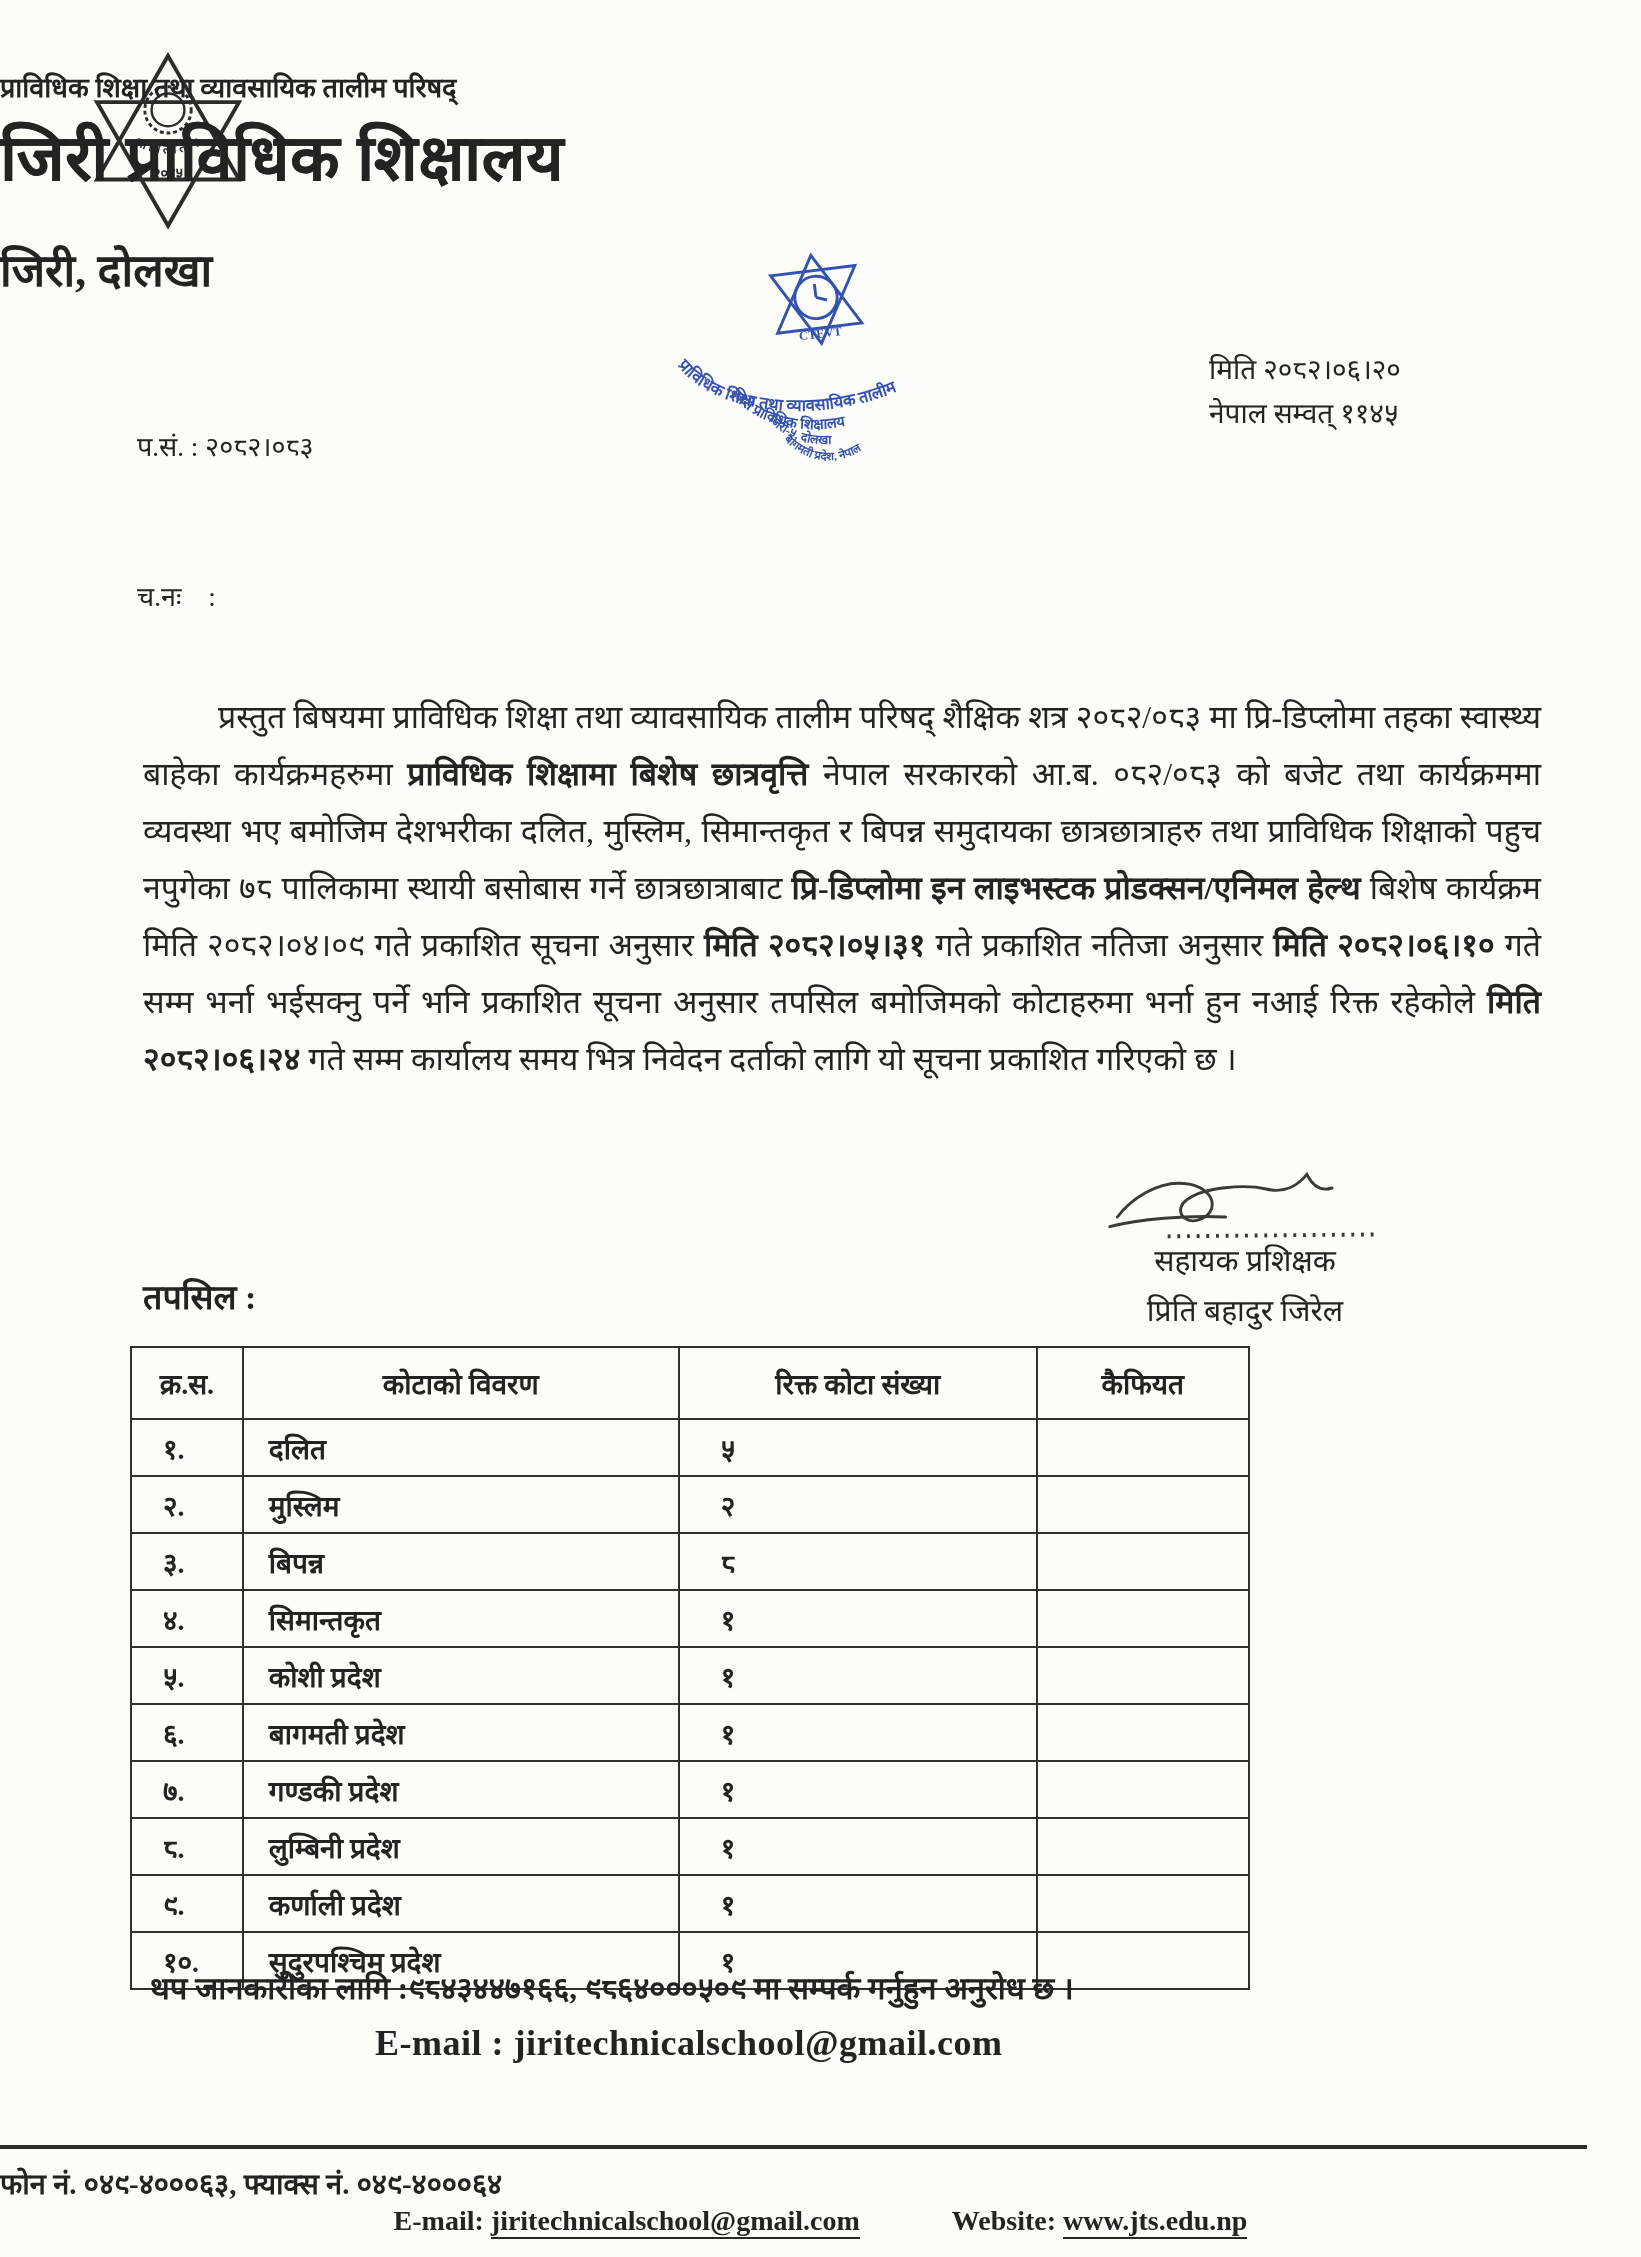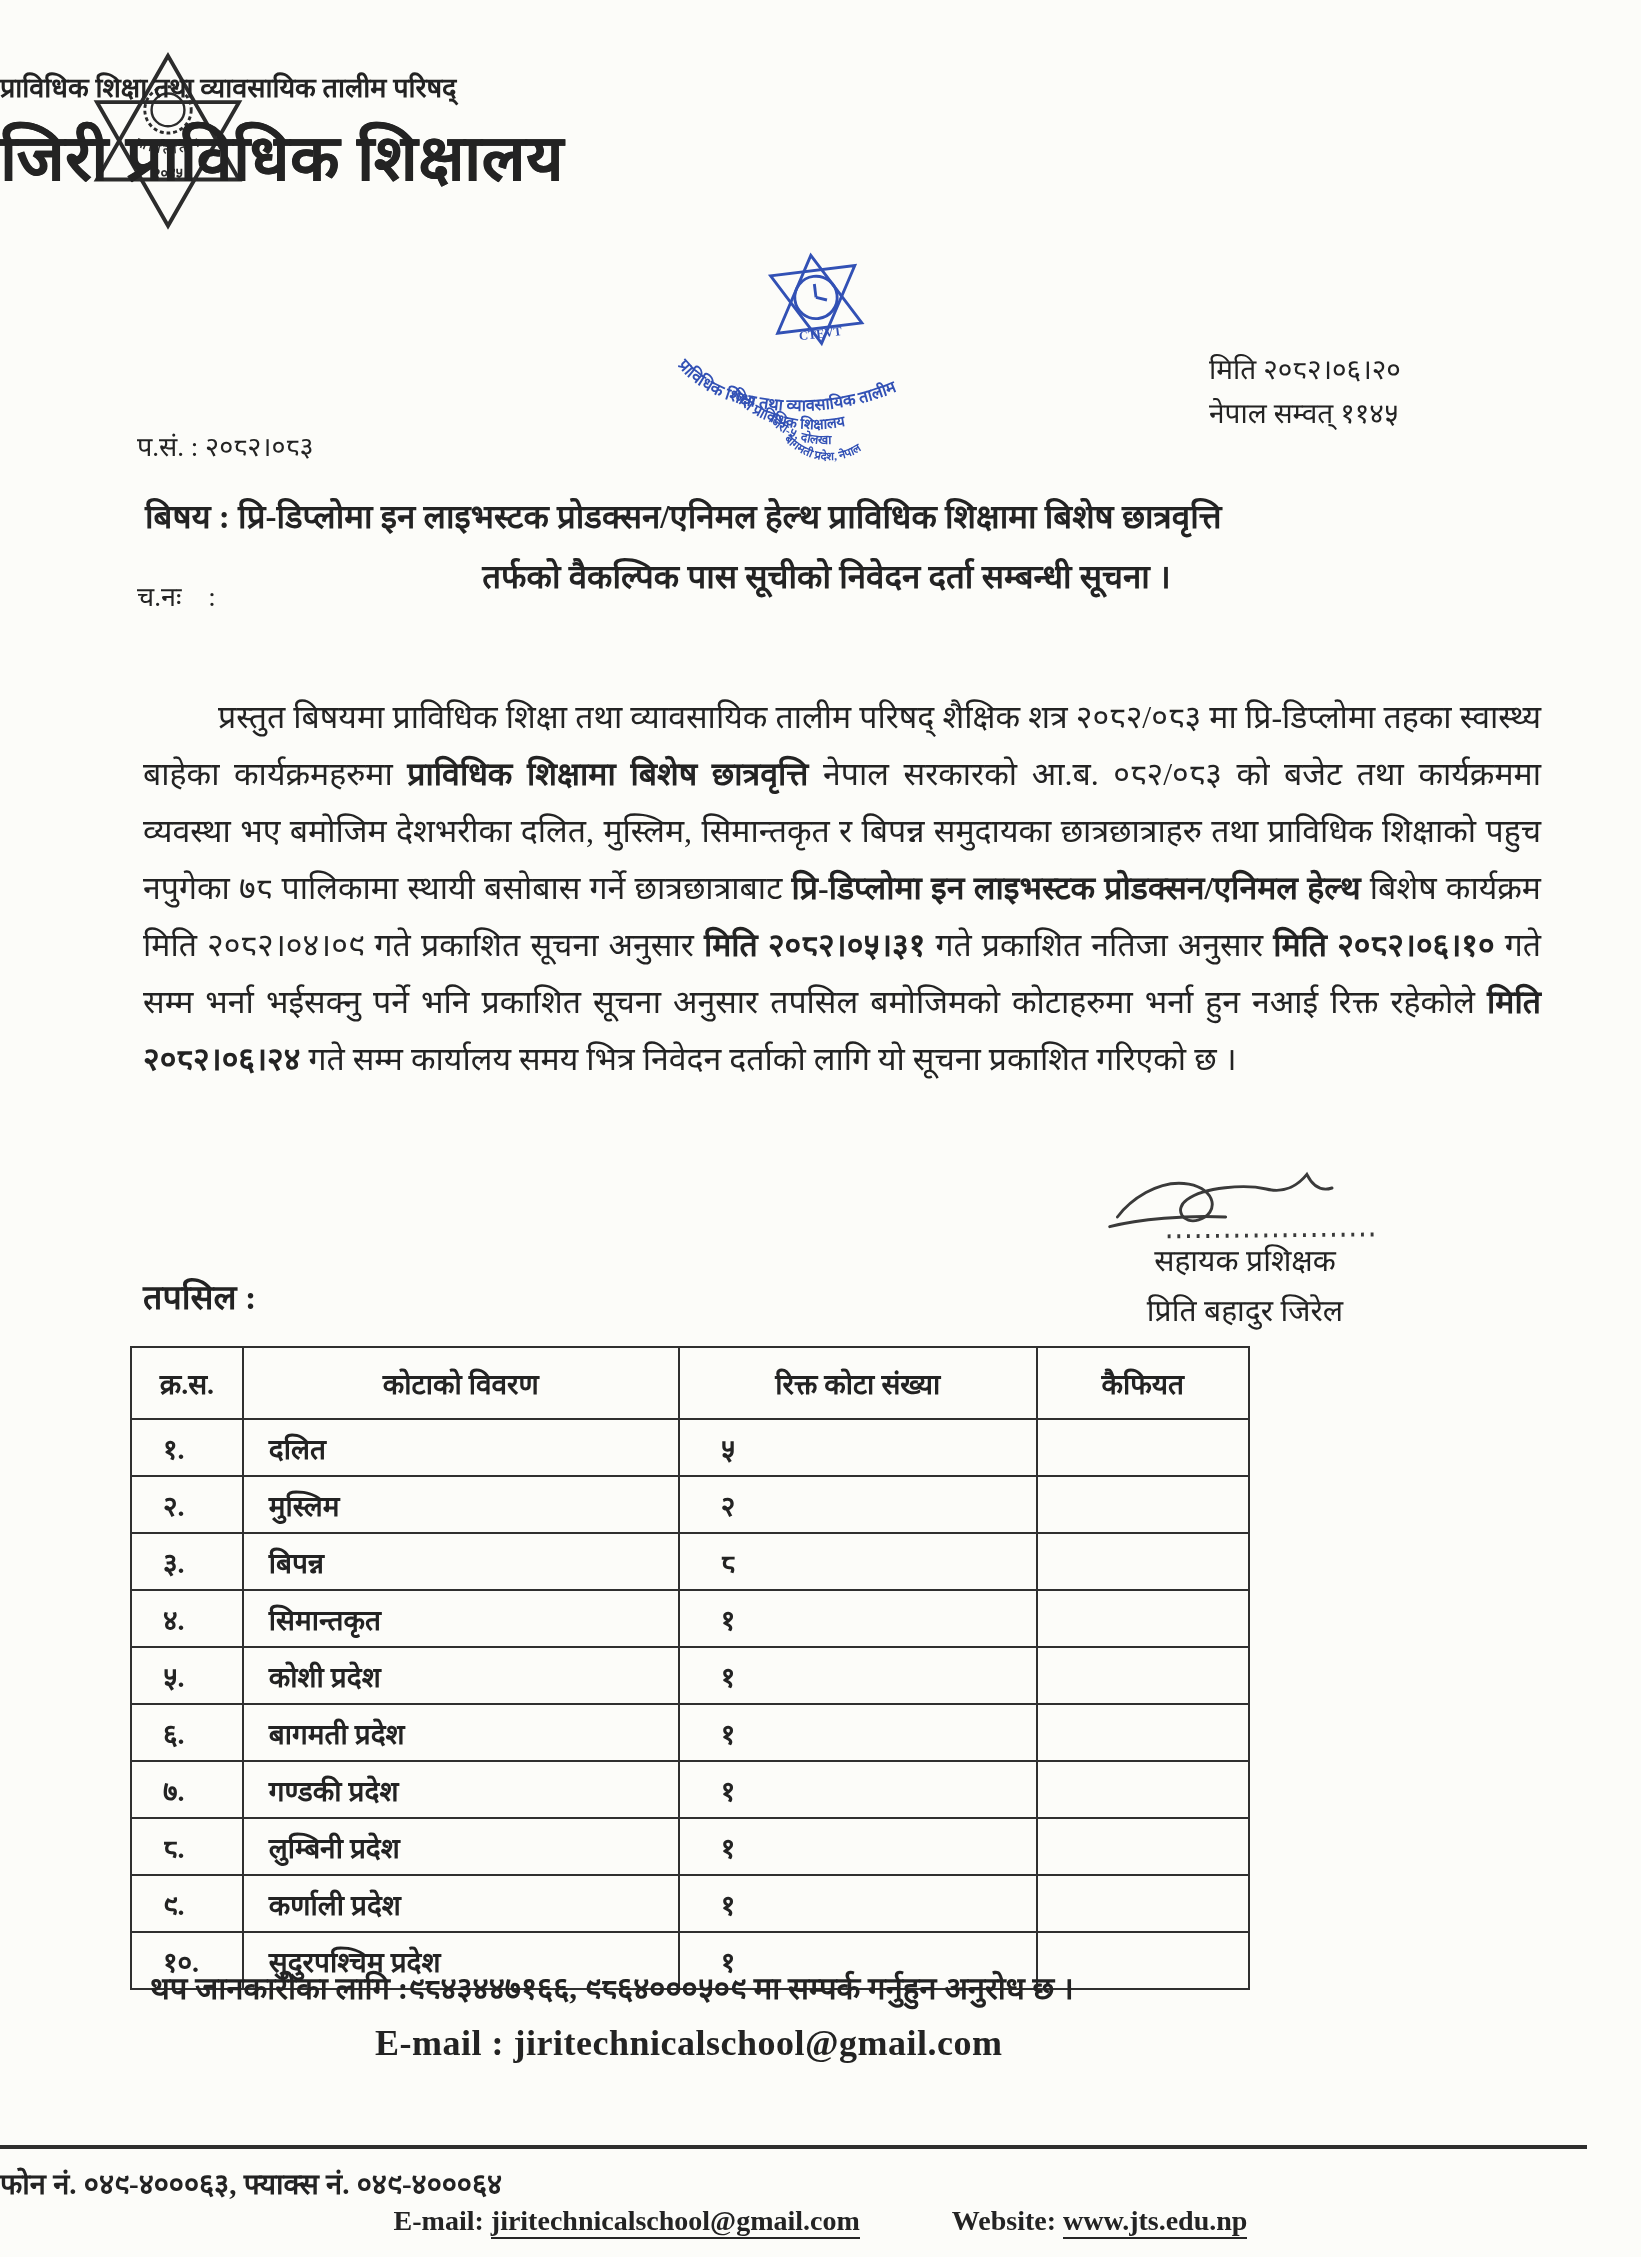--- a/index.html
+++ b/index.html
@@ -70,20 +70,21 @@
       <path id="logoArc" d="M 50,98 Q 89,120 128,98" fill="none"></path>
       <text font-size="13" fill="#2c2c2c" font-weight="bold">
         <textPath href="#logoArc" startOffset="6">प्रा शि त्या ता प</textPath>
       </text>
       <text x="89" y="134" text-anchor="middle" font-size="15" fill="#2c2c2c" font-weight="bold">२०४५</text>
     </svg>
   </div>
 
   <div class="abs centered council-line">प्राविधिक शिक्षा तथा व्यावसायिक तालीम परिषद्</div>
   <div class="abs centered main-title">जिरी प्राविधिक शिक्षालय</div>
+  <div class="abs centered sub-title">जिरी, दोलखा</div>
 
   <div class="abs stamp-wrap">
     <svg width="319" height="241" viewBox="0 0 330 250">
       <g transform="rotate(-7 165 120)">
         <g fill="none" stroke="#1d3fae" stroke-width="3">
           <polygon points="165,12 121,88 209,88"></polygon>
           <polygon points="165,104 121,28 209,28"></polygon>
           <circle cx="165" cy="56" r="22"></circle>
           <line x1="165" y1="56" x2="165" y2="42"></line>
           <line x1="165" y1="56" x2="176" y2="60"></line>
@@ -112,24 +113,20 @@
   <div class="abs ref-block">
     <div>प.सं. : २०८२।०८३</div>
     <div>च.नः    :</div>
   </div>
 
   <div class="abs date-block">
     <div>मिति २०८२।०६।२०</div>
     <div>नेपाल सम्वत् ११४५</div>
   </div>
 
-  <div class="abs subject-block">
-    <div class="l1">बिषय : प्रि-डिप्लोमा इन लाइभस्टक प्रोडक्सन/एनिमल हेल्थ प्राविधिक शिक्षामा बिशेष छात्रवृत्ति</div>
-    <div class="l2">तर्फको वैकल्पिक पास सूचीको निवेदन दर्ता सम्बन्धी सूचना ।</div>
-  </div>
 
   <div class="abs body-par"><span>प्रस्तुत बिषयमा  प्राविधिक शिक्षा तथा व्यावसायिक तालीम परिषद् शैक्षिक शत्र २०८२/०८३ मा प्रि-डिप्लोमा तहका स्वास्थ्य बाहेका कार्यक्रमहरुमा </span><b>प्राविधिक शिक्षामा बिशेष छात्रवृत्ति</b><span> नेपाल सरकारको आ.ब. ०८२/०८३ को बजेट तथा कार्यक्रममा व्यवस्था भए बमोजिम  देशभरीका दलित, मुस्लिम, सिमान्तकृत र बिपन्न समुदायका छात्रछात्राहरु तथा प्राविधिक शिक्षाको पहुच नपुगेका ७८ पालिकामा स्थायी बसोबास गर्ने छात्रछात्राबाट </span><b>प्रि-डिप्लोमा इन लाइभस्टक प्रोडक्सन/एनिमल हेल्थ</b><span> बिशेष कार्यक्रम मिति २०८२।०४।०९ गते प्रकाशित सूचना अनुसार </span><b>मिति २०८२।०५।३१</b><span> गते प्रकाशित नतिजा अनुसार </span><b>मिति २०८२।०६।१०</b><span> गते सम्म भर्ना भईसक्नु पर्ने भनि प्रकाशित सूचना अनुसार तपसिल बमोजिमको कोटाहरुमा भर्ना हुन नआई रिक्त रहेकोले </span><b>मिति २०८२।०६।२४</b><span>  गते सम्म कार्यालय समय भित्र निवेदन दर्ताको लागि यो सूचना प्रकाशित गरिएको छ ।</span></div>
 
   <div class="abs sig-block">
     <svg class="sig-scribble" width="290" height="87" viewBox="0 0 300 90">
       <g fill="none" stroke="#3a3a3a" stroke-width="3" stroke-linecap="round">
         <path d="M18,60 C30,44 60,20 92,26 C120,31 124,56 102,63 C86,68 76,52 90,42 C108,29 150,26 172,31 C192,36 206,26 214,16 C220,28 228,34 240,30"></path>
         <path d="M10,70 C40,62 90,58 130,60"></path>
       </g>
       <line x1="70" y1="80" x2="288" y2="78" stroke="#3a3a3a" stroke-width="4" stroke-dasharray="3 7"></line>

